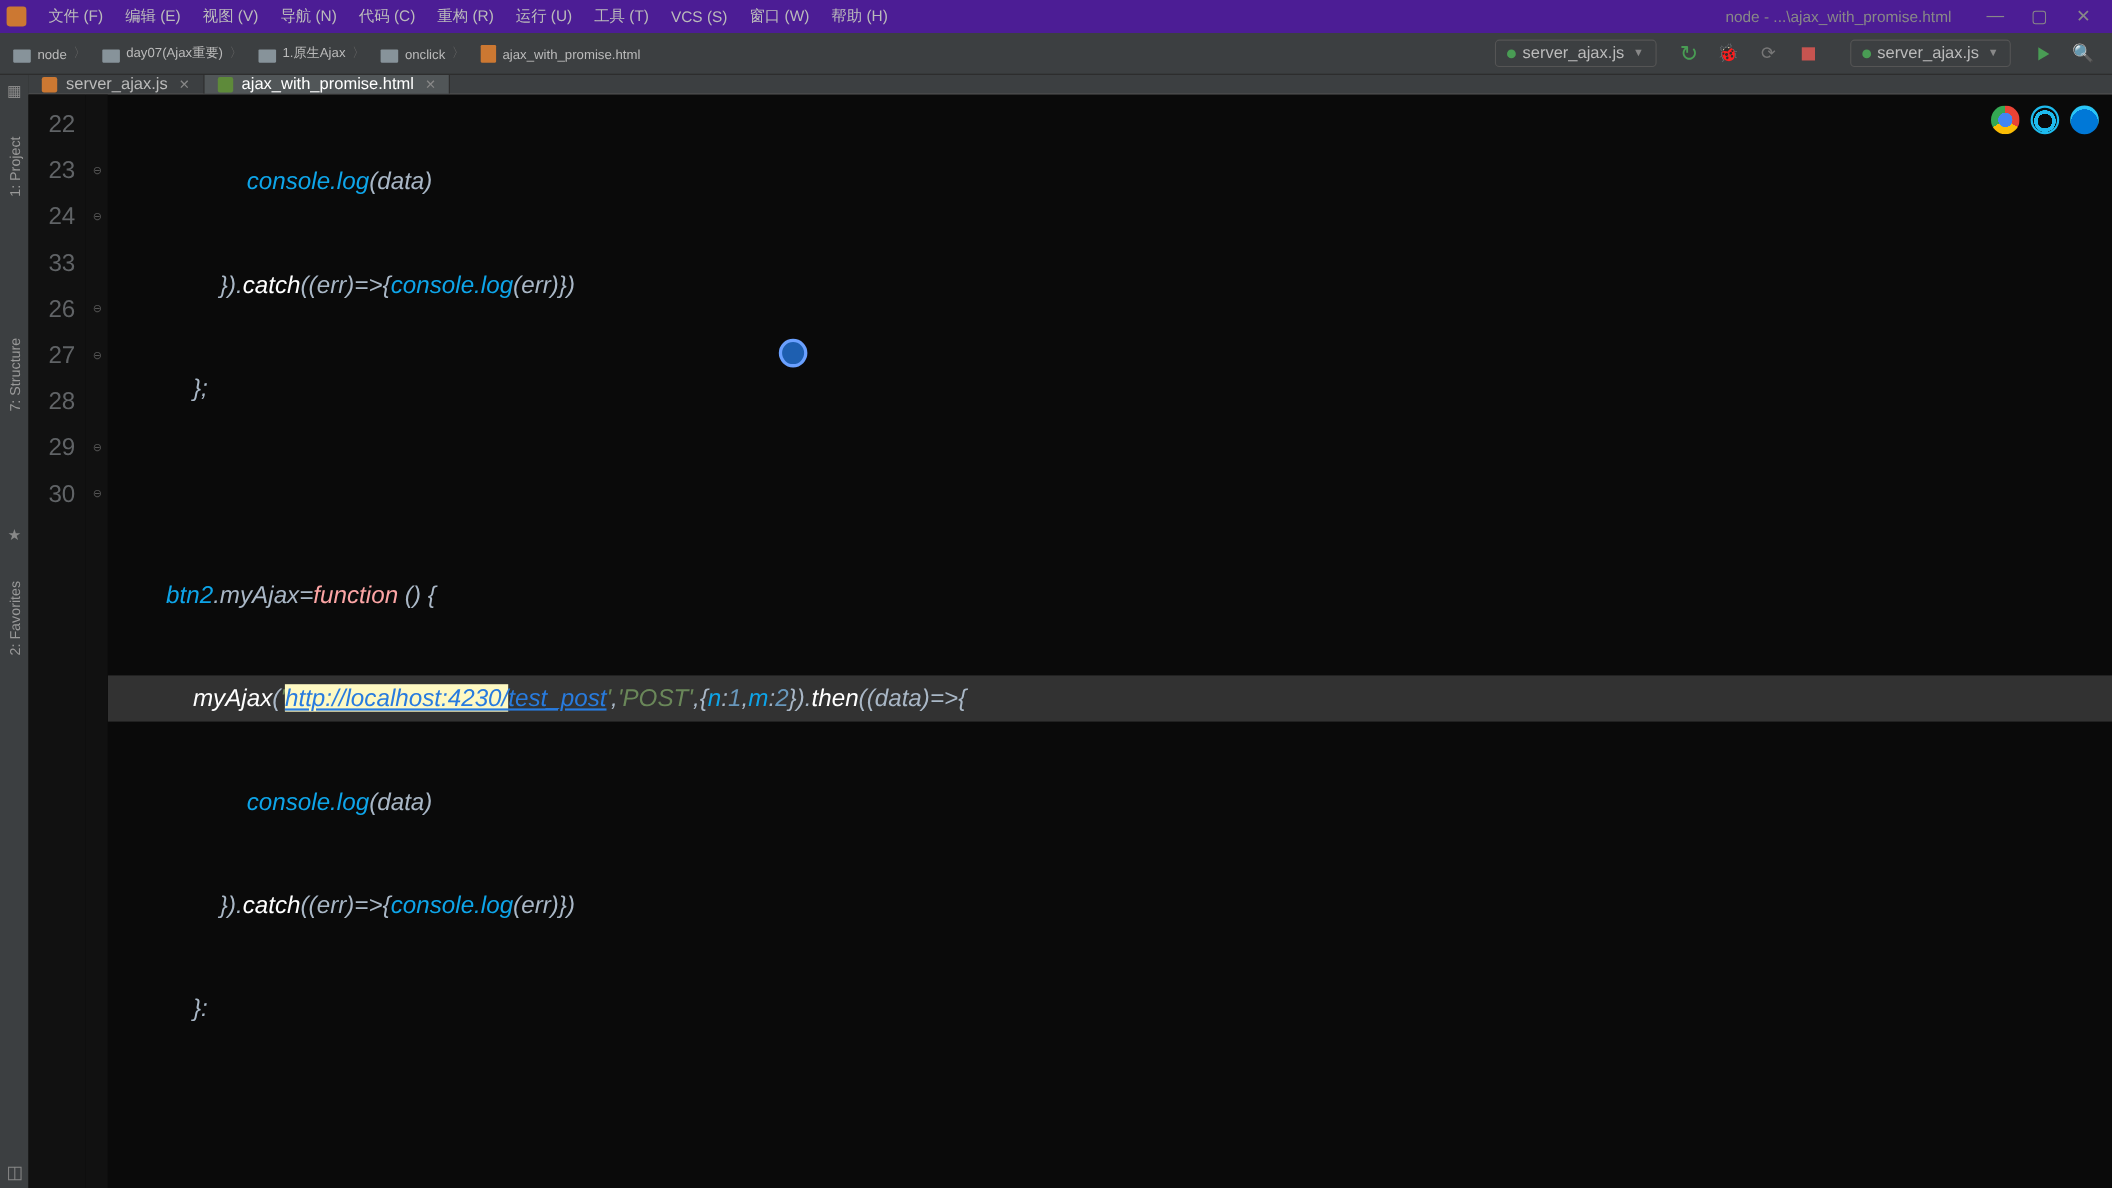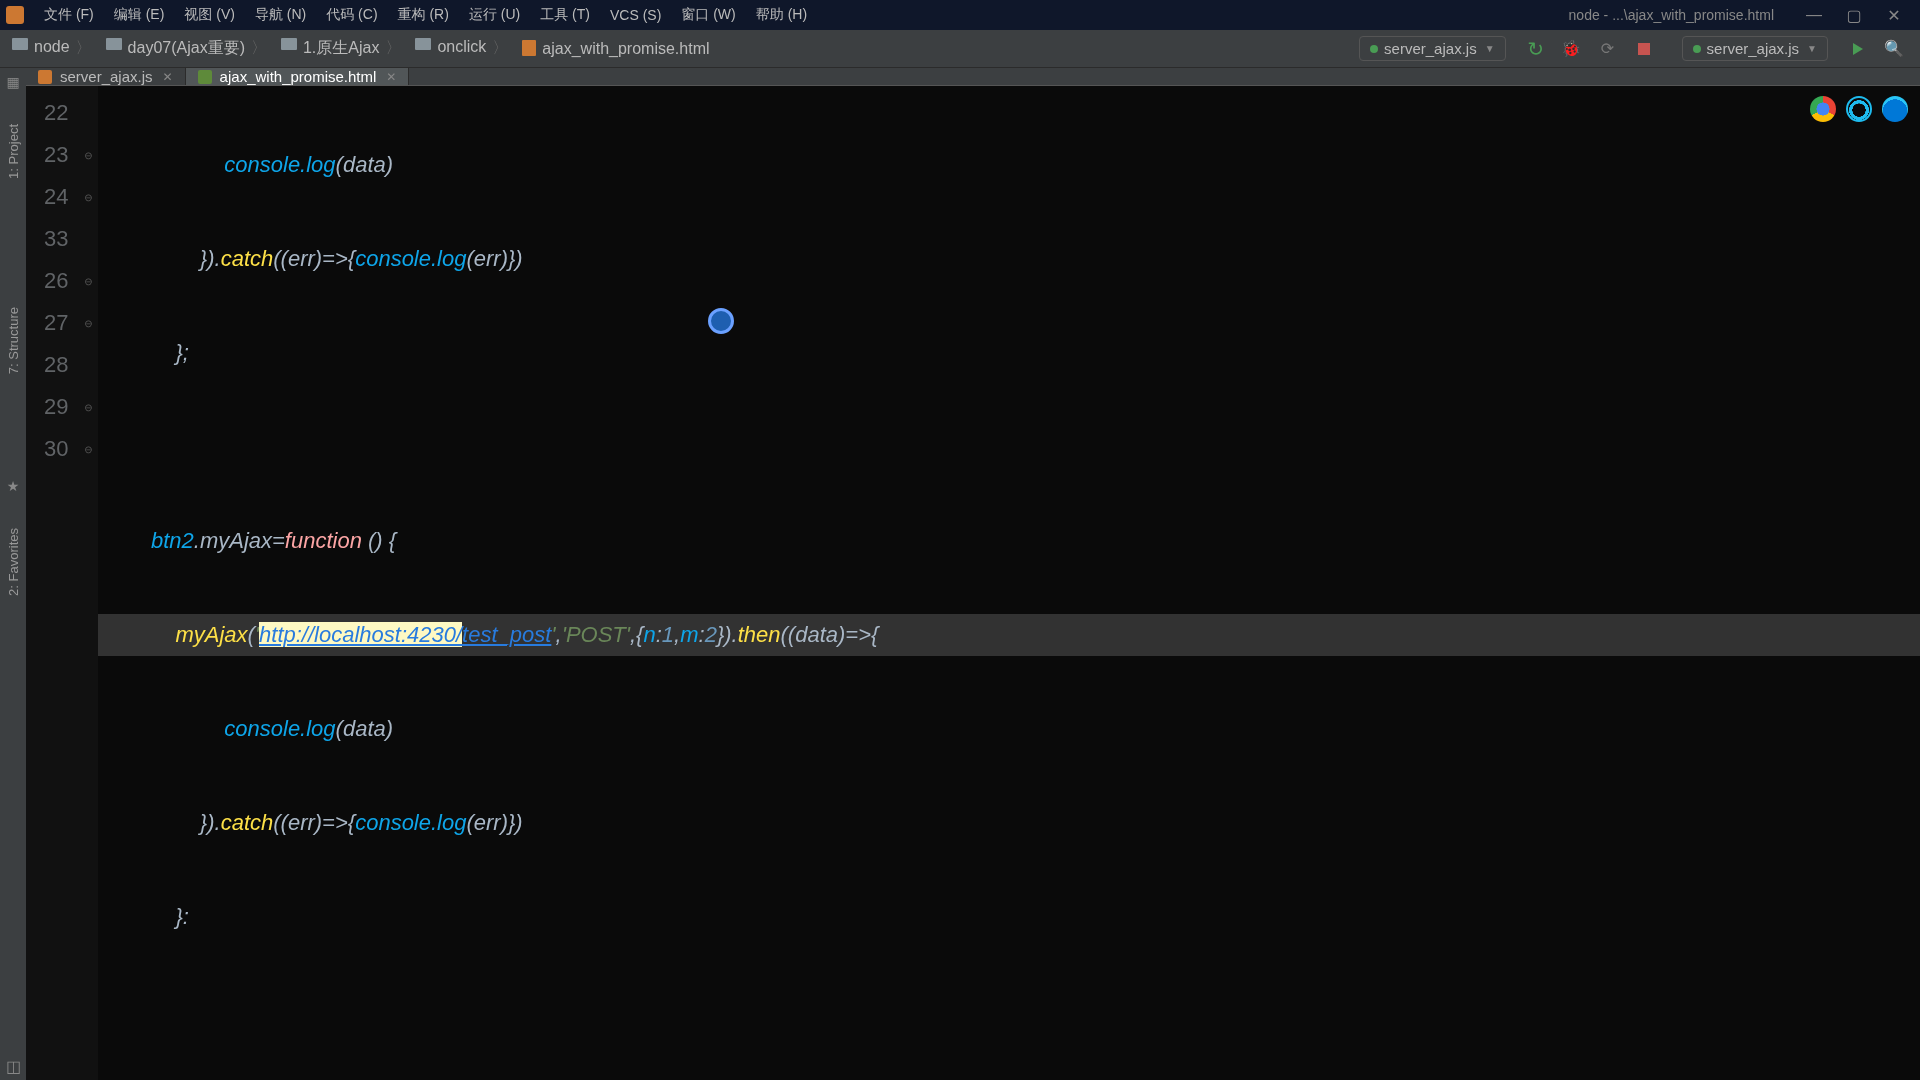--- a/index.html
+++ b/index.html
@@ -1,28 +1,28 @@
 <!DOCTYPE html>
 <html><head>
 <meta charset="utf-8">
 <style>
 * { margin: 0; padding: 0; box-sizing: border-box; font-family: "Microsoft YaHei", "Segoe UI", sans-serif; }
 body { background: #2b2b2b; color: #a9b7c6; width: 1920px; height: 1080px; overflow: hidden; display: flex; flex-direction: column; }
 
 
-.titlebar { height: 30px; background: #0f172a; display: flex; align-items: center; padding: 0 6px; font-size: 14px; color: #bbbbbb; }
+.titlebar { height: 30px; background: #4c1d95; display: flex; align-items: center; padding: 0 6px; font-size: 14px; color: #bbbbbb; }
 .titlebar .appicon { width: 18px; height: 18px; background: #cc7832; border-radius: 3px; margin-right: 10px; }
 .titlebar .menuitem { padding: 0 10px; cursor: default; }
 .titlebar .spacer { flex: 1; }
 .titlebar .projecttitle { color: #888; margin-right: 20px; }
 .titlebar .winbtn { width: 40px; text-align: center; color: #888; font-size: 16px; }
 
 
 .navrow { height: 38px; background: #3c3f41; display: flex; align-items: center; padding: 0 8px; border-bottom: 1px solid #2b2b2b; }
-.crumb { display: flex; align-items: flex-start; color: #bbb; font-size: 16px; padding: 0 4px; }
+.crumb { display: flex; align-items: flex-end; color: #bbb; font-size: 12px; padding: 0 4px; }
 .crumb .foldericon { width: 16px; height: 12px; background: #87939a; margin-right: 6px; border-radius: 1px; }
 .crumb .fileicon { width: 14px; height: 16px; background: #cc7832; margin-right: 6px; border-radius: 1px; }
 .crumb .chev { color: #666; margin: 0 6px; }
 .navrow .spacer { flex: 1; }
 .runconfig { display: flex; align-items: center; border: 1px solid #555; border-radius: 4px; padding: 3px 10px; margin-right: 12px; font-size: 15px; color: #bbb; }
 .runconfig .greendot { width: 8px; height: 8px; background: #499c54; border-radius: 50%; margin-right: 6px; }
 .runconfig .drop { margin-left: 8px; color: #888; font-size: 10px; }
 .toolbtn { width: 28px; height: 28px; display: flex; align-items: center; justify-content: center; margin: 0 4px; font-size: 16px; }
 .play-tri { width: 0; height: 0; border-top: 6px solid transparent; border-bottom: 6px solid transparent; border-left: 10px solid #499c54; }
 .debug-bug { color: #499c54; }
@@ -49,21 +49,21 @@
 .editor { flex: 1; display: flex; background: #0a0a0a; font-family: "JetBrains Mono", Consolas, monospace; font-size: 22px; position: relative; }
 .gutters { display: flex; }
 .linenums { background: #111; color: #606366; text-align: right; padding: 6px 10px 6px 18px; user-select: none; }
 .linenums div { height: 42px; line-height: 42px; }
 .foldcol { width: 20px; background: #111; padding-top: 6px; }
 .foldcol div { height: 42px; display: flex; align-items: center; justify-content: center; color: #555; font-size: 10px; }
 .codecol { flex: 1; padding: 6px 0; position: relative; white-space: pre; overflow: hidden; }
 .codeline { height: 42px; line-height: 42px; padding-left: 28px; font-style: italic; }
 .codeline.hl { background: #323232; }
 .kw { color: #fca5a5; }
-.fn { color: #fde047; text-align: right; }
+.fn { color: #ffffff; text-align: right; }
 .str { color: #6A8759; }
 .url { color: #287bde; text-decoration: underline; }
 .num { color: #6897bb; }
 .id { color: #0ea5e9; }
 .param { color: #a9b7c6; }
 .op { color: #a9b7c6; }
 .sel { background: #fef9c3; }
 .cursor-mark { position: absolute; width: 26px; height: 26px; background: #1e5fb0; border: 3px solid #6aa0ff; border-radius: 50%; top: 180px; left: 660px; }
 
 .browser-icons { position: absolute; top: 10px; right: 12px; display: flex; gap: 10px; }

